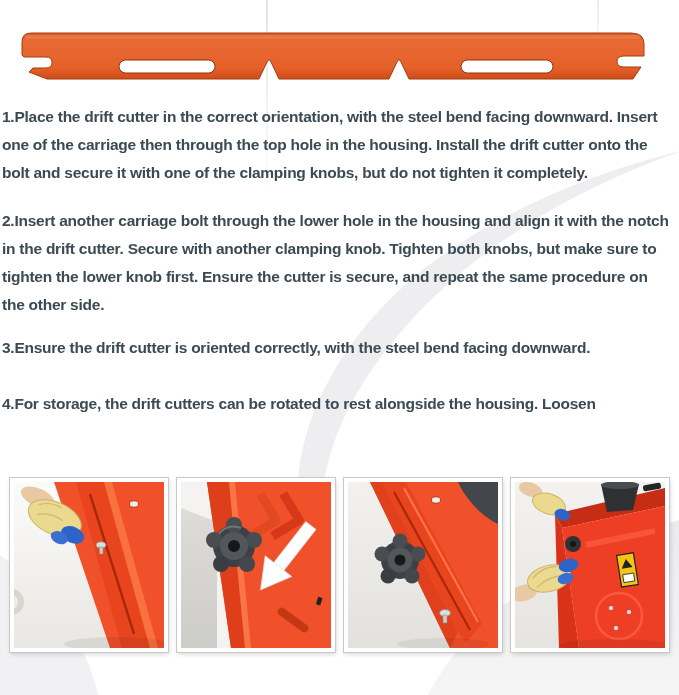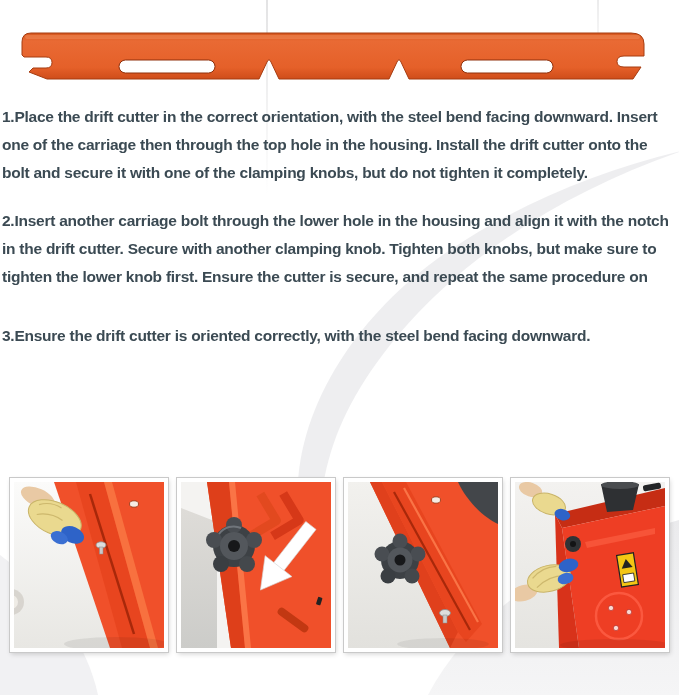--- a/index.html
+++ b/index.html
@@ -14,21 +14,21 @@
   .vline.b{left:597px;height:70px;opacity:.7;}
   .content{position:absolute;inset:0;z-index:1;}
   .bar-wrap{position:absolute;left:17px;top:26px;width:631px;height:64px;}
   .instructions{position:absolute;left:2px;top:0;width:675px;}
   .step{position:absolute;left:0;width:677px;}
   .step .line{
     white-space:nowrap;
     font-size:15.5px;font-weight:bold;letter-spacing:-0.25px;
     line-height:28px;color:#3b4a53;
   }
-  .step1{top:95px;margin-top:8px;} .step2{top:207px;} .step3{top:322px;} .step4{top:390px;}
+  .step1{top:95px;margin-top:8px;} .step2{top:207px;} .step3{top:334px;} .step4{top:390px;}
   .photos{position:absolute;left:10px;top:478px;width:662px;display:flex;gap:9px;}
   .photo{
     width:158px;height:174px;box-sizing:border-box;flex:0 0 auto;
     background:#ffffff;border:4px solid #ffffff;outline:1px solid #c9c9c9;
     box-shadow:1px 2px 5px rgba(0,0,0,0.18);
   }
   .photo svg{display:block;width:150px;height:166px;}
 </style>
 </head>
 <body>
@@ -78,25 +78,27 @@
   <div class="instructions">
     <div class="step step1">
       <div class="line">1.Place the drift cutter in the correct orientation, with the steel bend facing downward. Insert</div>
       <div class="line">one of the carriage then through the top hole in the housing. Install the drift cutter onto the</div>
       <div class="line">bolt and secure it with one of the clamping knobs, but do not tighten it completely.</div>
     </div>
     <div class="step step2">
       <div class="line">2.Insert another carriage bolt through the lower hole in the housing and align it with the notch</div>
       <div class="line">in the drift cutter. Secure with another clamping knob. Tighten both knobs, but make sure to</div>
       <div class="line">tighten the lower knob first. Ensure the cutter is secure, and repeat the same procedure on</div>
+      <div class="line">the other side.</div>
     </div>
     <div class="step step3">
       <div class="line">3.Ensure the drift cutter is oriented correctly, with the steel bend facing downward.</div>
     </div>
     <div class="step step4">
+      <div class="line">4.For storage, the drift cutters can be rotated to rest alongside the housing. Loosen</div>
     </div>
   </div>
 
   <div class="photos">
 
     <div class="photo">
       <svg viewBox="0 0 150 166">
         <defs>
           <linearGradient id="p1bg" x1="0" y1="0" x2="0" y2="1">
             <stop offset="0" stop-color="#fbfbfa"></stop>

